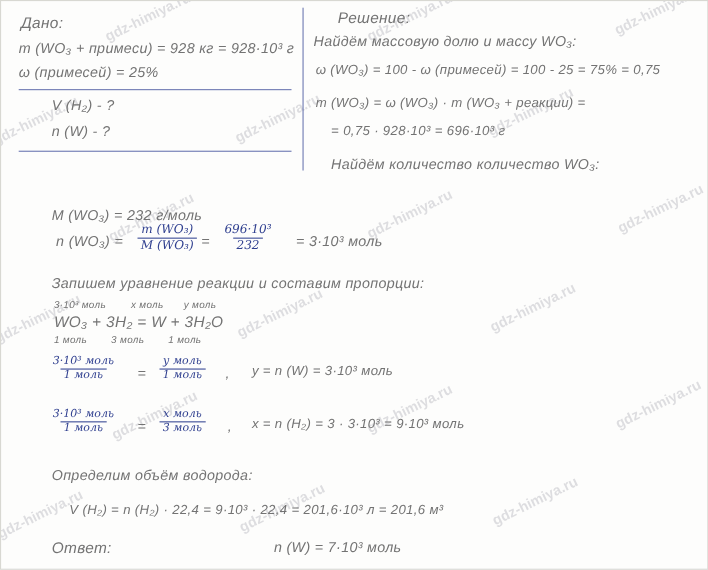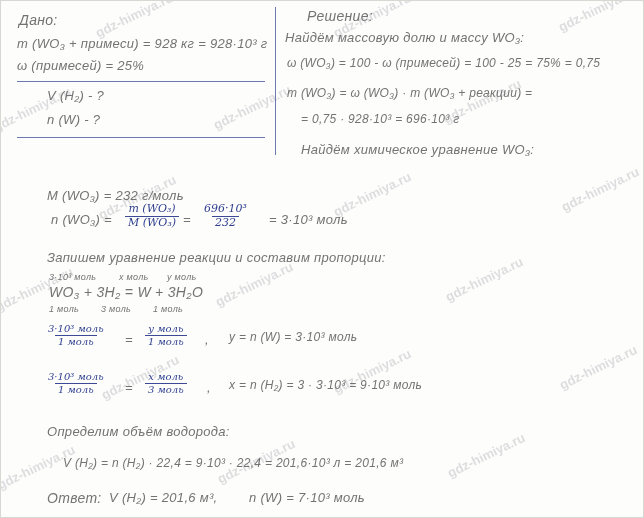--- a/index.html
+++ b/index.html
@@ -99,21 +99,21 @@
   <div class="rule" style="left:16px;top:136px;width:248px;"></div>
 
   <div class="vrule" style="left:274px;top:6px;height:148px;"></div>
 
   <div class="hw s14" style="left:306px;top:8px;">Решение:</div>
   <div class="hw s13" style="left:284px;top:30px;">Найдём массовую долю и массу WO₃:</div>
   <div class="hw s12" style="left:286px;top:56px;">ω (WO₃) = 100 - ω (примесей) = 100 - 25 = 75% = 0,75</div>
   <div class="hw s12" style="left:286px;top:86px;">m (WO₃) = ω (WO₃) · m (WO₃ + реакции) =</div>
   <div class="hw s12" style="left:300px;top:112px;">= 0,75 · 928·10³ = 696·10³ г</div>
 
-  <div class="hw s13" style="left:300px;top:142px;">Найдём химическое уравнение WO₃:</div>
+  <div class="hw s13" style="left:300px;top:142px;">Найдём количество количество WO₃:</div>
 
   <div class="hw s13" style="left:46px;top:188px;">M (WO₃) = 232 г/моль</div>
 
   <div class="hw s13" style="left:50px;top:212px;">n (WO₃) =</div>
 
   <div class="frac s11" style="left:124px;top:202px;">
     <span class="num">m (WO₃)</span>
     <span class="den">M (WO₃)</span>
   </div>
 
@@ -159,16 +159,15 @@
     <span class="num">х моль</span>
     <span class="den">3 моль</span>
   </div>
   <div class="hw s13" style="left:206px;top:380px;">,</div>
   <div class="hw s12" style="left:228px;top:378px;">х = n (H₂) = 3 · 3·10³ = 9·10³ моль</div>
 
   <div class="hw s13" style="left:46px;top:424px;">Определим объём водорода:</div>
   <div class="hw s12" style="left:62px;top:456px;">V (H₂) = n (H₂) · 22,4 = 9·10³ · 22,4 = 201,6·10³ л = 201,6 м³</div>
 
   <div class="hw s14" style="left:46px;top:490px;">Ответ:</div>
-  <div class="hw s13" style="left:108px;top:490px;">V (H₂) = 201,6 м³,</div>
   <div class="hw s13" style="left:248px;top:490px;">n (W) = 7·10³ моль</div>
 
 </div>
 
 </body></html>

